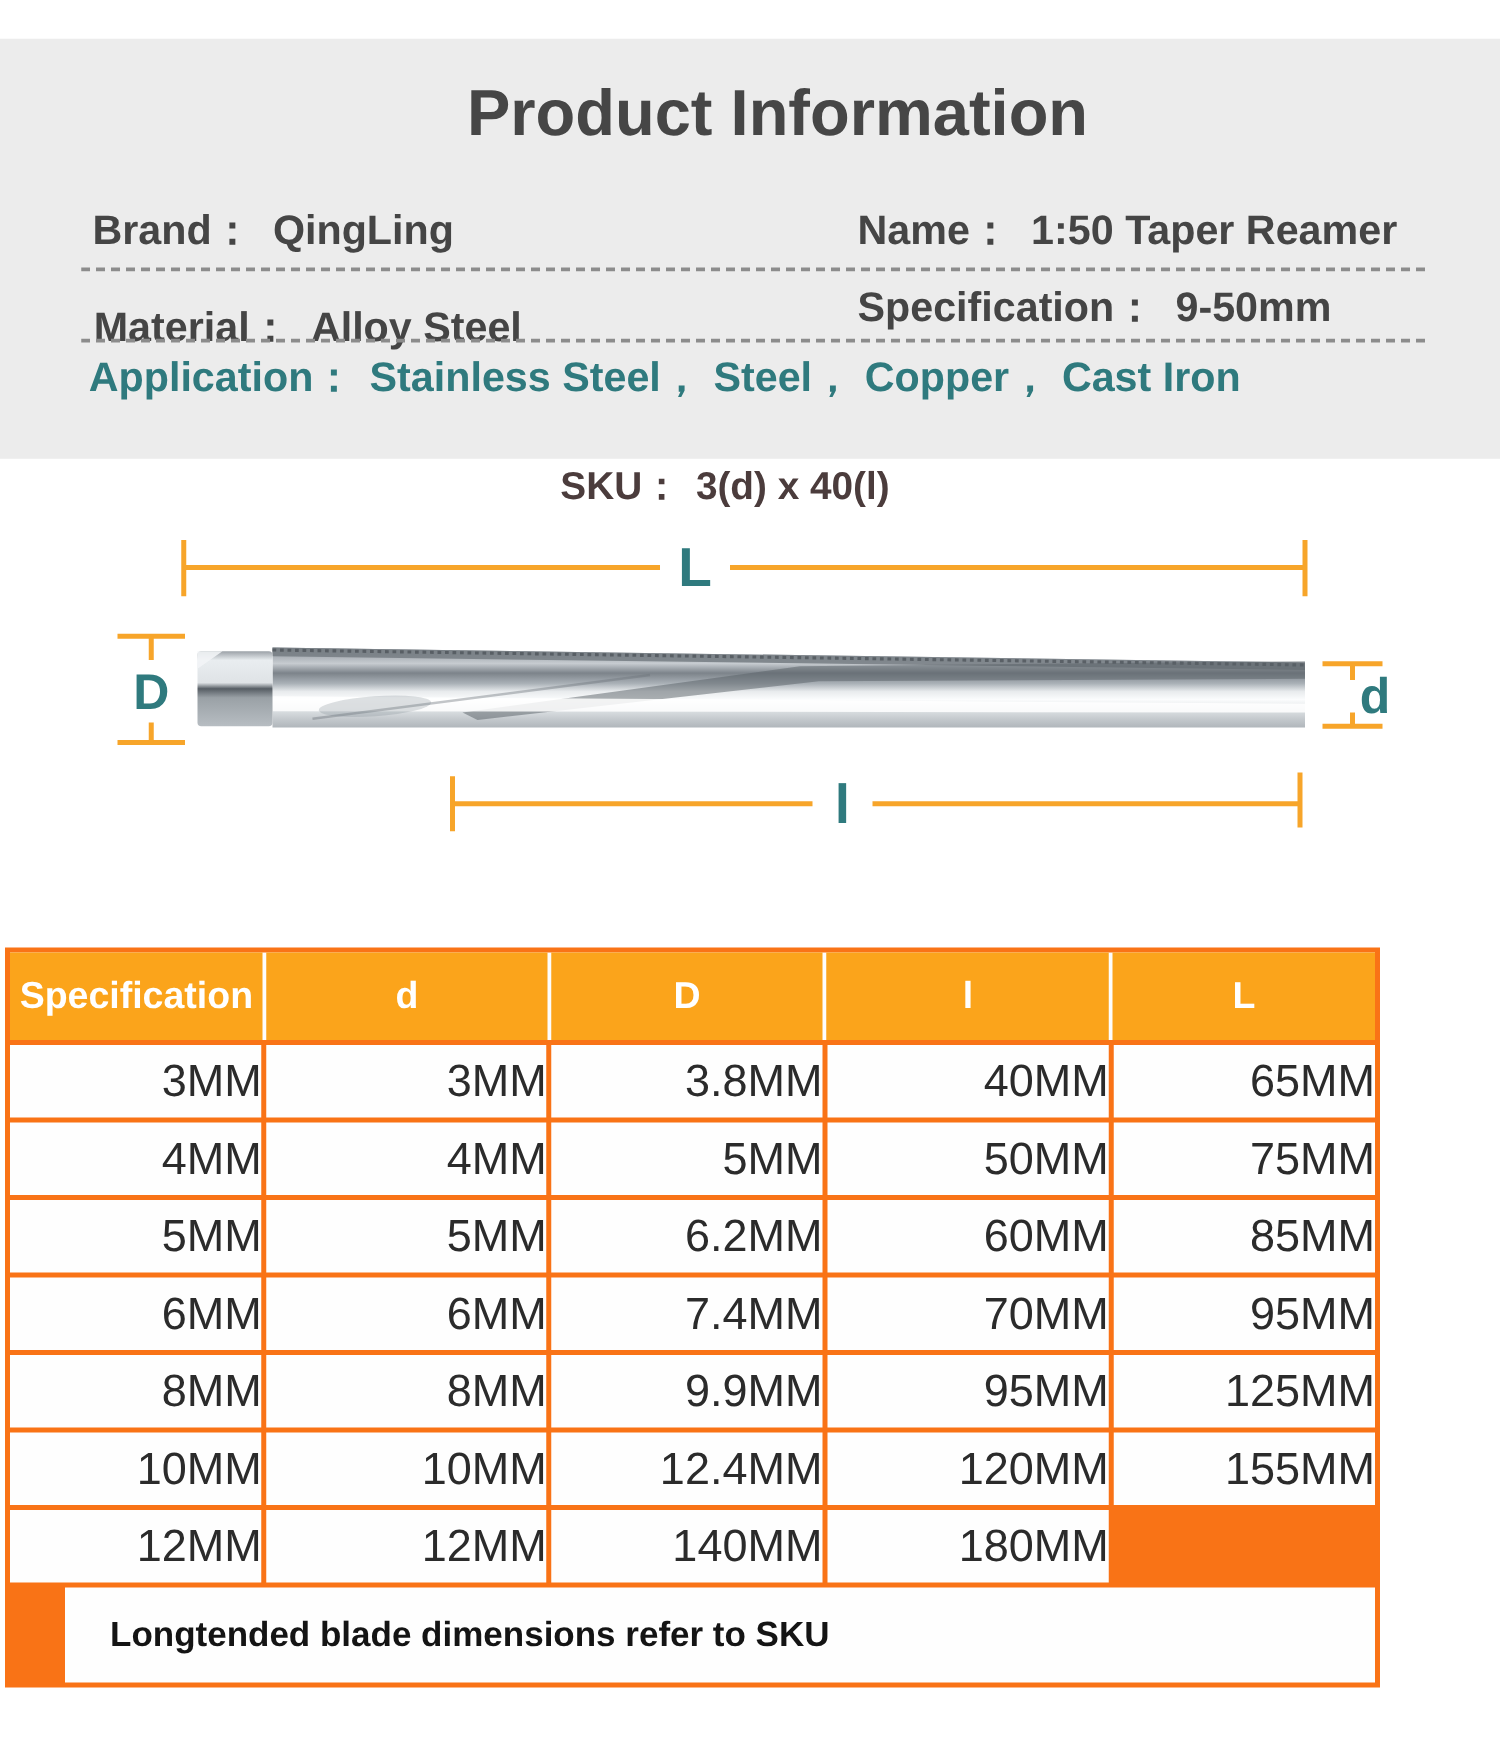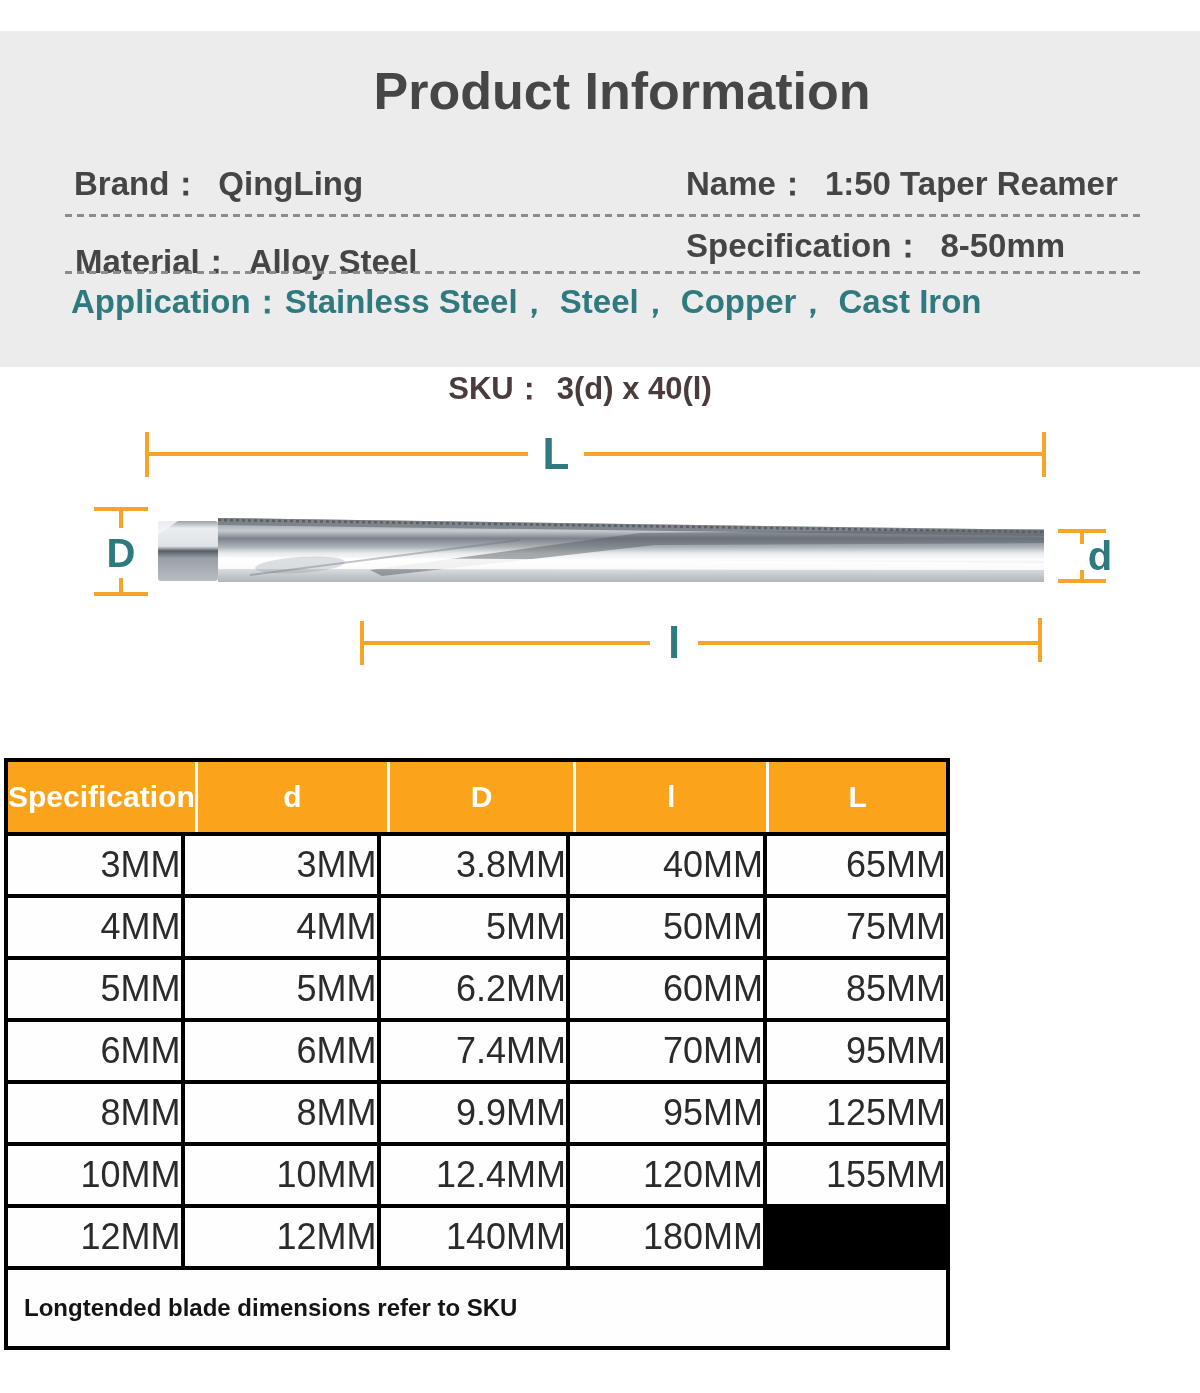--- a/index.html
+++ b/index.html
@@ -10,49 +10,49 @@
   .info-panel{position:absolute;left:0;top:31px;width:1200px;height:336px;background:#ECECEC;padding-left:44px;}
   .page-title{position:absolute;left:0;top:30px;width:100%;text-align:center;margin:0;
               font-size:52px;font-weight:700;color:#464646;letter-spacing:0px;}
   .info-row{position:absolute;height:46px;line-height:46px;font-size:33px;font-weight:600;color:#454545;white-space:nowrap;}
   .info-row .lbl{margin-right:16px;}
   .row-brand{left:74px;top:130px;}
   .row-name{left:686px;top:130px;}
   .row-material{left:75px;top:188px;margin-top:20px;}
   .row-spec{left:686px;top:192px;}
   .row-app{left:71px;top:248px;color:#2F7A7E;}
-  .row-app .lbl{margin-right:1px;}
+  .row-app .lbl{margin-right:12px;}
   .dash-line{position:absolute;left:65px;width:1078px;height:3px;
              background:repeating-linear-gradient(90deg,#8C8C8C 0 7px,transparent 7px 12px);}
   .dash-1{top:183px;}
   .dash-2{top:240px;}
 
   
   .sku-line{position:absolute;left:0;top:368px;width:1160px;text-align:center;
             font-size:31px;font-weight:700;color:#4B3C3C;white-space:nowrap;}
   .sku-line .lbl{margin-right:12px;}
 
   
   .diagram{position:absolute;left:0;top:415px;width:1200px;height:290px;}
   .dim{stroke:#F7A52A;stroke-width:4;fill:none;}
   .dim-label{fill:#2F7A7E;font-weight:700;text-anchor:middle;
              font-family:"Liberation Sans", sans-serif;}
 
   
-  .spec-table{position:absolute;left:4px;top:758px;width:946px;box-sizing:border-box;
-              background:#000000;padding:4px;display:flex;flex-direction:column;gap:4px;}
+  .spec-table{position:absolute;left:4px;top:758px;width:1100px;box-sizing:border-box;
+              background:#f97316;padding:4px;display:flex;flex-direction:column;gap:4px;}
   .cols{display:grid;grid-template-columns:187fr 208fr 201fr 209fr 194fr;}
   .thead{gap:3px;background:#FDFDFD;}
   .th{background:#FBA41B;color:#FFFFFF;font-size:30px;font-weight:700;text-align:center;
       height:70px;line-height:70px;}
   .tr{gap:4px;}
   .td{background:#FEFEFE;color:#2B2B2B;font-size:36px;font-weight:400;text-align:right;
       height:58px;line-height:58px;white-space:nowrap;}
-  .tfoot{background:#FEFEFE;height:76px;line-height:76px;padding-left:16px;
-         font-size:24px;font-weight:700;color:#141414;white-space:nowrap;}
+  .tfoot{background:#FEFEFE;height:76px;line-height:76px;padding-left:36px;
+         font-size:28px;font-weight:700;color:#141414;white-space:nowrap;margin-left:44px;}
 </style>
 </head>
 <body>
 
 <div class="page">
 
   <section class="info-panel">
     <h1 class="page-title">Product Information</h1>
 
     <div class="info-row row-brand">
@@ -61,21 +61,21 @@
     <div class="info-row row-name">
       <span class="lbl">Name：</span><span class="val">1:50 Taper Reamer</span>
     </div>
 
     <div class="dash-line dash-1"></div>
 
     <div class="info-row row-material">
       <span class="lbl">Material：</span><span class="val">Alloy Steel</span>
     </div>
     <div class="info-row row-spec">
-      <span class="lbl">Specification：</span><span class="val">8-50mm</span>
+      <span class="lbl">Specification：</span><span class="val">9-50mm</span>
     </div>
 
     <div class="dash-line dash-2"></div>
 
     <div class="info-row row-app">
       <span class="lbl">Application：</span><span class="val">Stainless Steel，  Steel，  Copper，  Cast Iron</span>
     </div>
   </section>
 
   <div class="sku-line">

